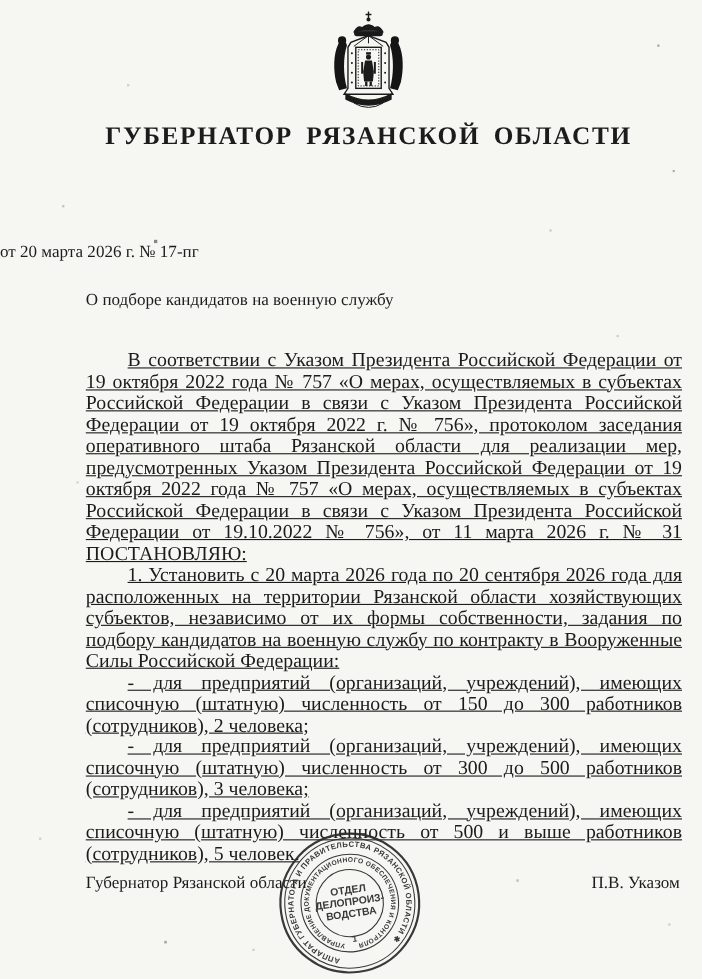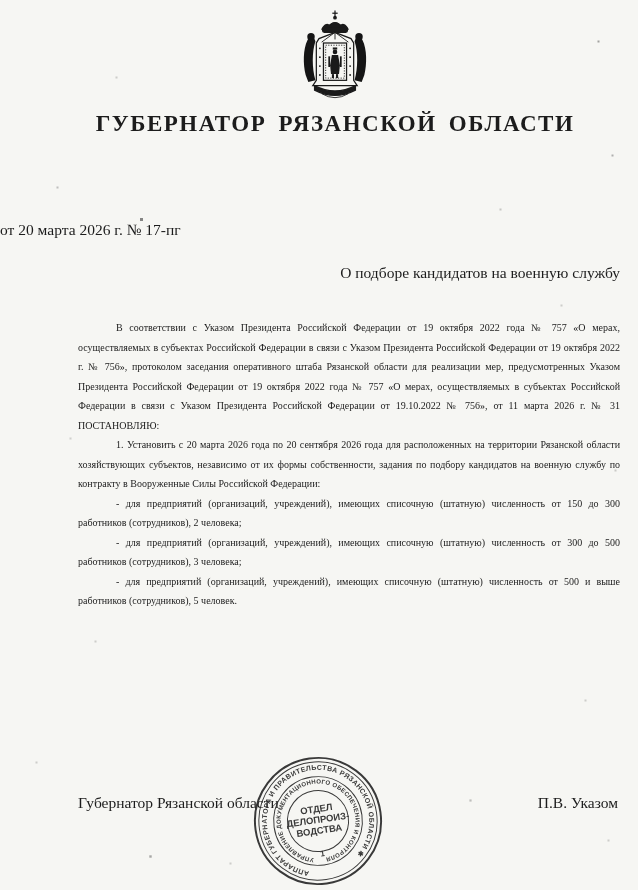--- a/index.html
+++ b/index.html
@@ -41,25 +41,25 @@
     position:absolute;top:160px;left:0;width:100%;
     text-align:center;font-weight:bold;font-size:18px;
     letter-spacing:7px;white-space:nowrap;
   }
   .date-line{
     position:absolute;top:221px;left:0;width:100%;
     text-align:left;font-size:15.5px;white-space:nowrap;
   }
   .subject{
     position:absolute;top:264px;left:78px;width:542px;
-    text-align:right;font-size:15.5px;white-space:nowrap;
+    text-align:left;font-size:15.5px;white-space:nowrap;
   }
   .doc-body{
     position:absolute;top:318px;left:78px;width:542px;
-    font-size:10px;line-height:19.5px;
+    font-size:18px;line-height:19.5px;text-decoration:underline;
   }
   .doc-body p{margin:0;text-align:justify;text-indent:38px;}
   .signature-row{
     position:absolute;top:794px;left:78px;width:540px;
     display:flex;justify-content:space-between;
     font-size:15.5px;
   }
   .stamp{
     position:absolute;left:250px;top:755px;width:136px;height:132px;
     transform:rotate(-8deg);

